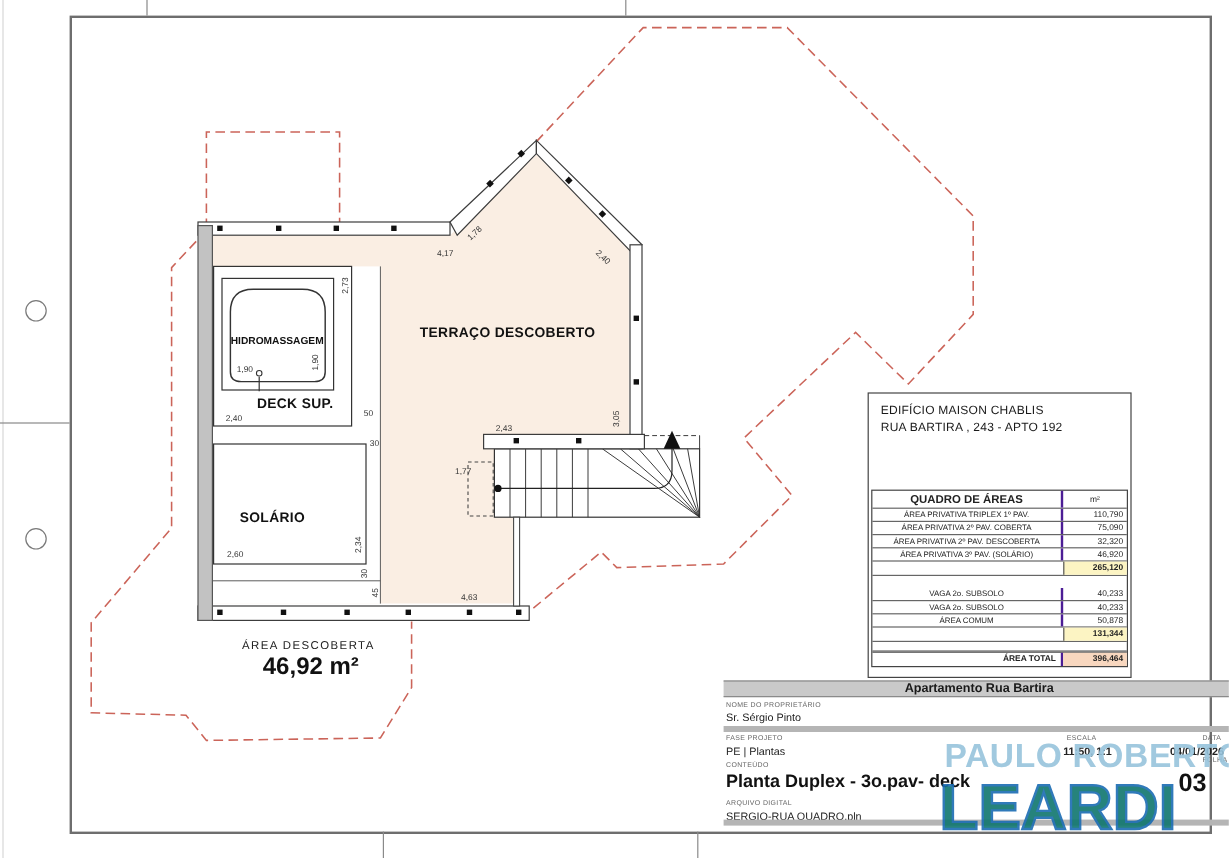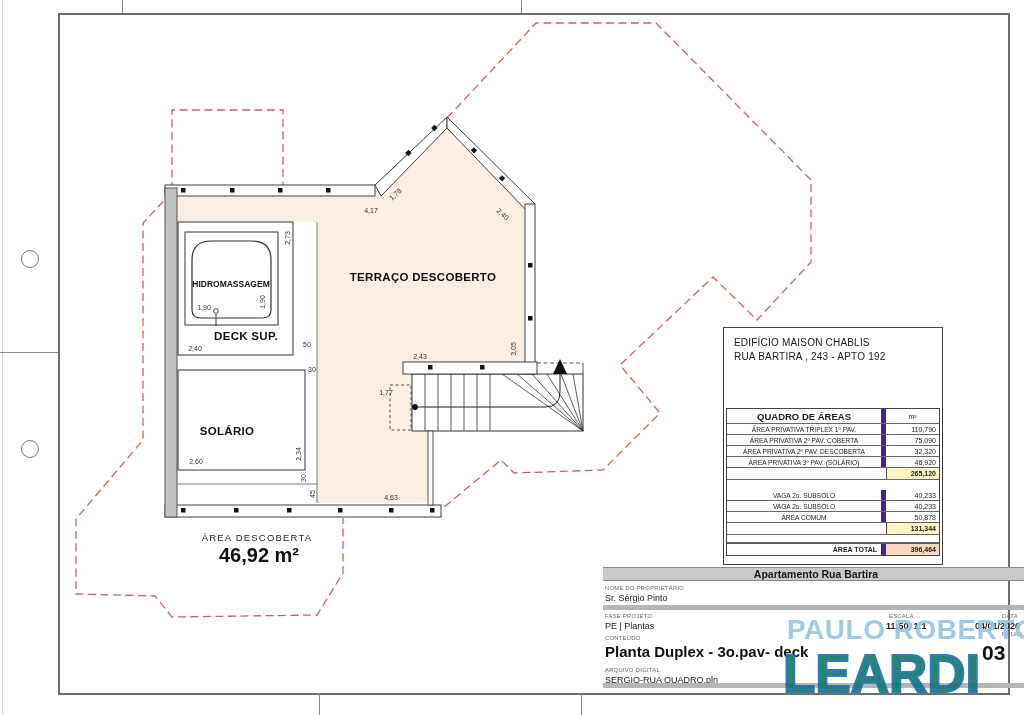--- a/index.html
+++ b/index.html
@@ -19,21 +19,21 @@
   .room-label{font-size:11.5px;font-weight:bold;fill:#111;letter-spacing:.3px;}
   .small-label{font-size:8.5px;font-weight:bold;fill:#111;}
   .area-cap{font-size:9.5px;fill:#222;letter-spacing:1.2px;}
   .area-val{font-size:20px;font-weight:bold;fill:#111;}
   
   #areas-box{left:723px;top:327px;width:218px;height:236px;border:1.5px solid #444;background:#fff;}
   .bldg-line{position:absolute;left:10px;font-size:10px;font-weight:normal;color:#1a1a1a;white-space:nowrap;letter-spacing:.2px;}
   #qtable{position:absolute;left:2px;top:80px;width:212px;border:1px solid #444;}
   .qrow{display:flex;box-sizing:border-box;}
   .qc{box-sizing:border-box;overflow:hidden;white-space:nowrap;display:flex;align-items:center;justify-content:center;}
-  .ql{width:159px;font-size:6.6px;color:#222;border-right:5px solid #4c1d95;}
+  .ql{width:159px;font-size:6.6px;color:#222;border-right:2px solid #4c1d95;}
   .qv{flex:1;font-size:7px;color:#222;justify-content:flex-end;padding-right:3px;}
   .qrow{height:11px;border-bottom:1px solid #666;}
   .qhead{height:15px;}
   .qhead .ql{font-size:9.5px;font-weight:bold;}
   .qhead .qv{justify-content:center;padding-right:0;}
   .r-sub{height:12px;}
   .r-sub .ql{border-right:none;}
   .r-sub .qv{background:#fcf4c3;font-weight:bold;border-left:1px solid #555;}
   .r-blank{border-bottom:none;}
   .r-blank .ql{border-right:none;}

